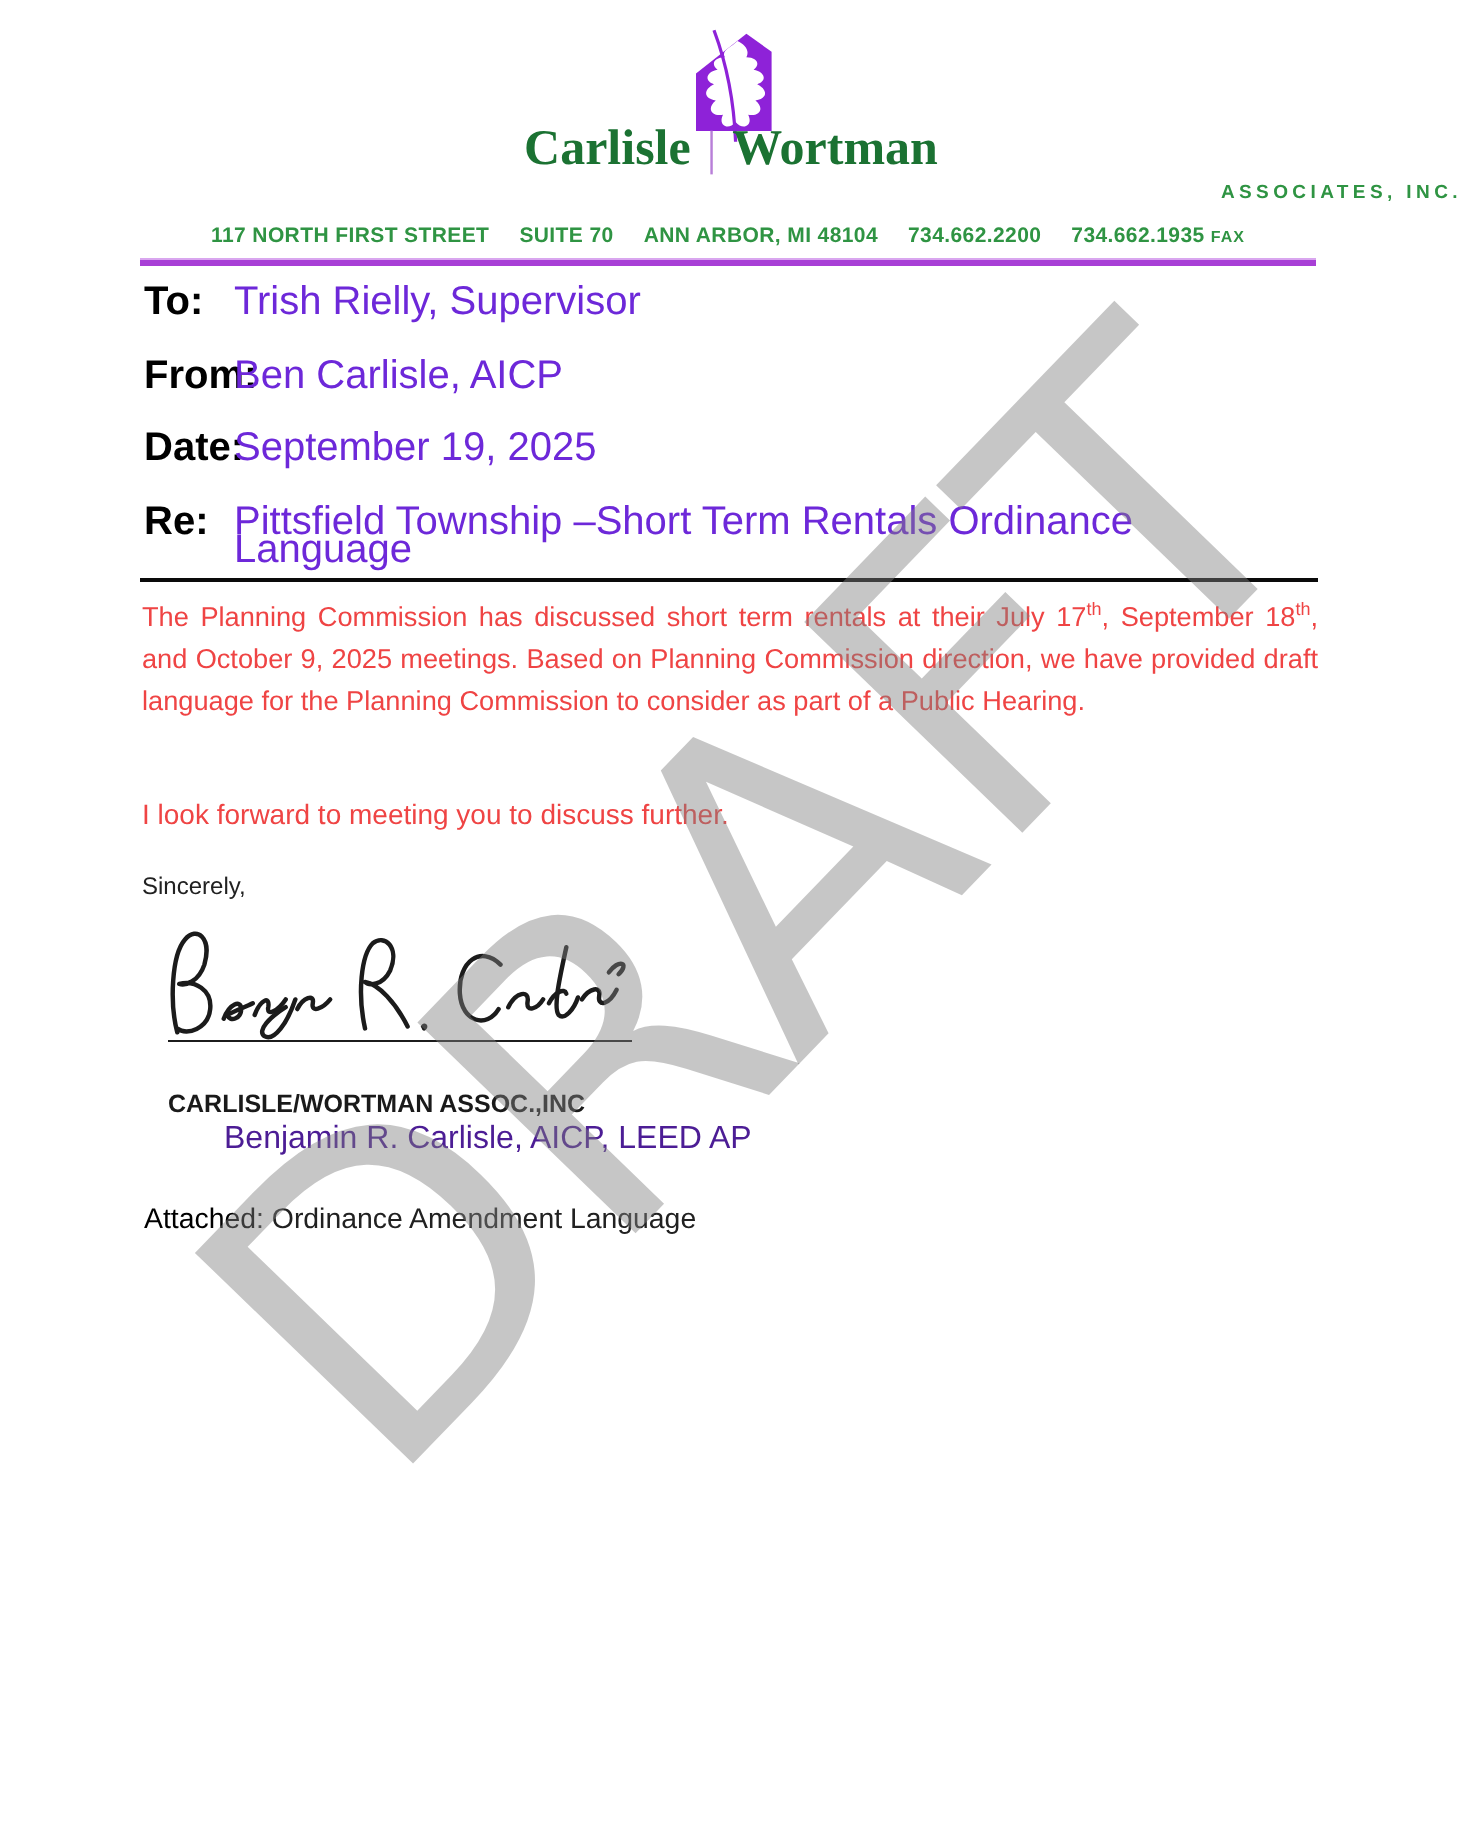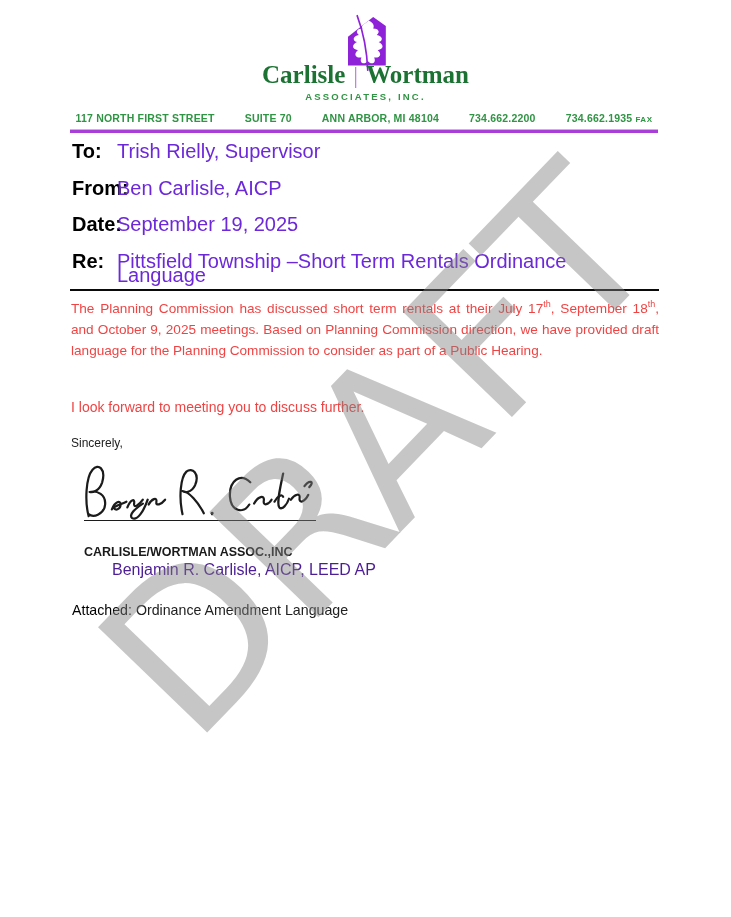--- a/index.html
+++ b/index.html
@@ -9,24 +9,24 @@
     background:#ffffff;
     font-family:"Liberation Sans", sans-serif;
     color:#212121;
     overflow:hidden;
   }
   
   .logo-wrap{position:absolute;top:13px;left:0;width:731px;text-align:center;}
   .brand{position:absolute;top:61px;left:0;width:731px;text-align:center;
     font-family:"Liberation Serif", serif;font-weight:700;font-size:25px;color:#1b7232;}
   .brand .bar{color:#b87fd8;font-weight:400;padding:0 8px;font-size:24px;}
-  .subtitle{position:absolute;top:91px;left:0;width:731px;text-align:center;
+  .subtitle{position:absolute;top:91px;left:0;width:731px;text-align:right;
     font-weight:700;font-size:9.5px;letter-spacing:2.2px;color:#2f9443;}
   .addr-row{position:absolute;top:112px;left:70px;width:588px;
-    display:flex;justify-content:center;gap:30px;
+    display:flex;justify-content:center;gap:15px;
     font-weight:700;font-size:10.5px;color:#2f9443;letter-spacing:.2px;white-space:nowrap;}
   .addr-row .fax{font-size:8px;letter-spacing:.5px;align-self:flex-end;padding-bottom:1px;}
   .purple-rule{position:absolute;top:129px;left:70px;width:588px;height:2.5px;
     background:#a83fd6;border-top:1px solid #d9a6ef;}
   
   .memo-fields{position:absolute;top:144px;left:72px;width:586px;}
   .memo-row{display:flex;margin-bottom:22px;font-size:20px;line-height:14.5px;}
   .memo-row .lbl{font-weight:700;color:#000;width:45px;flex:0 0 45px;}
   .memo-row .val{color:#6d28d9;}
   .black-rule{position:absolute;top:289px;left:70px;width:589px;height:2.2px;background:#0a0a0a;}

